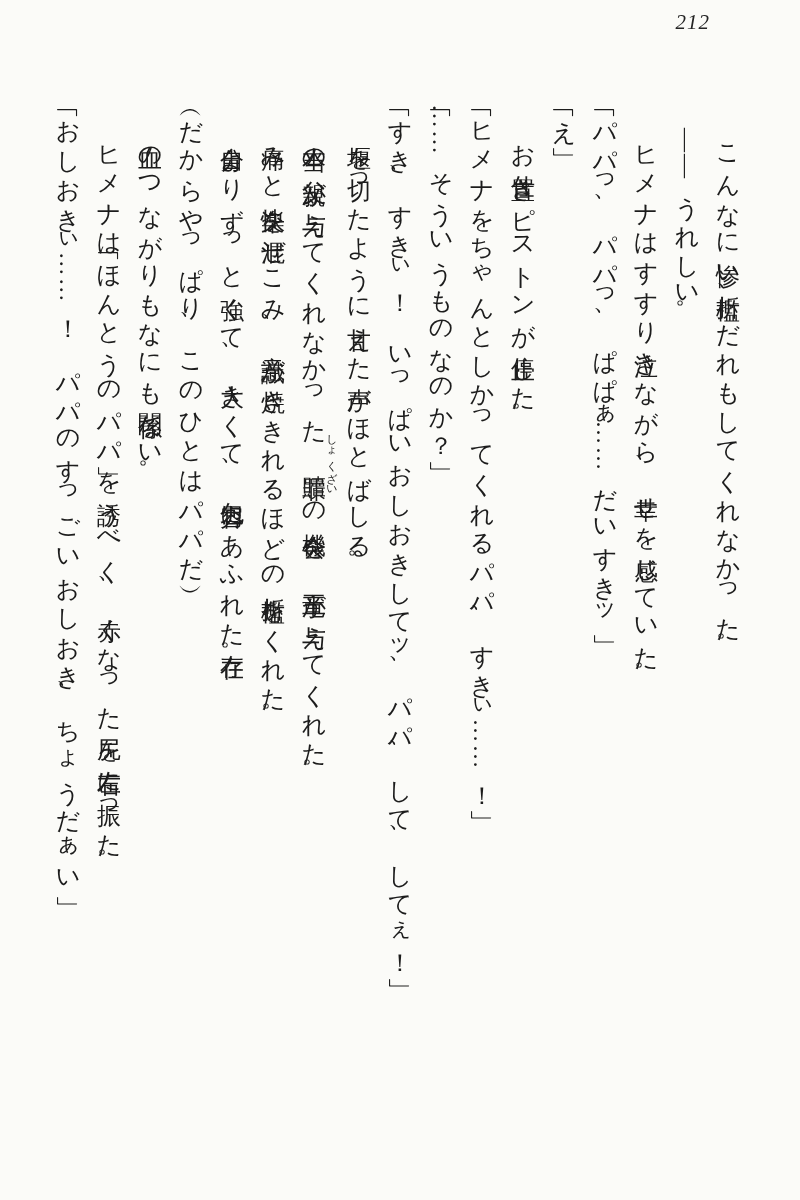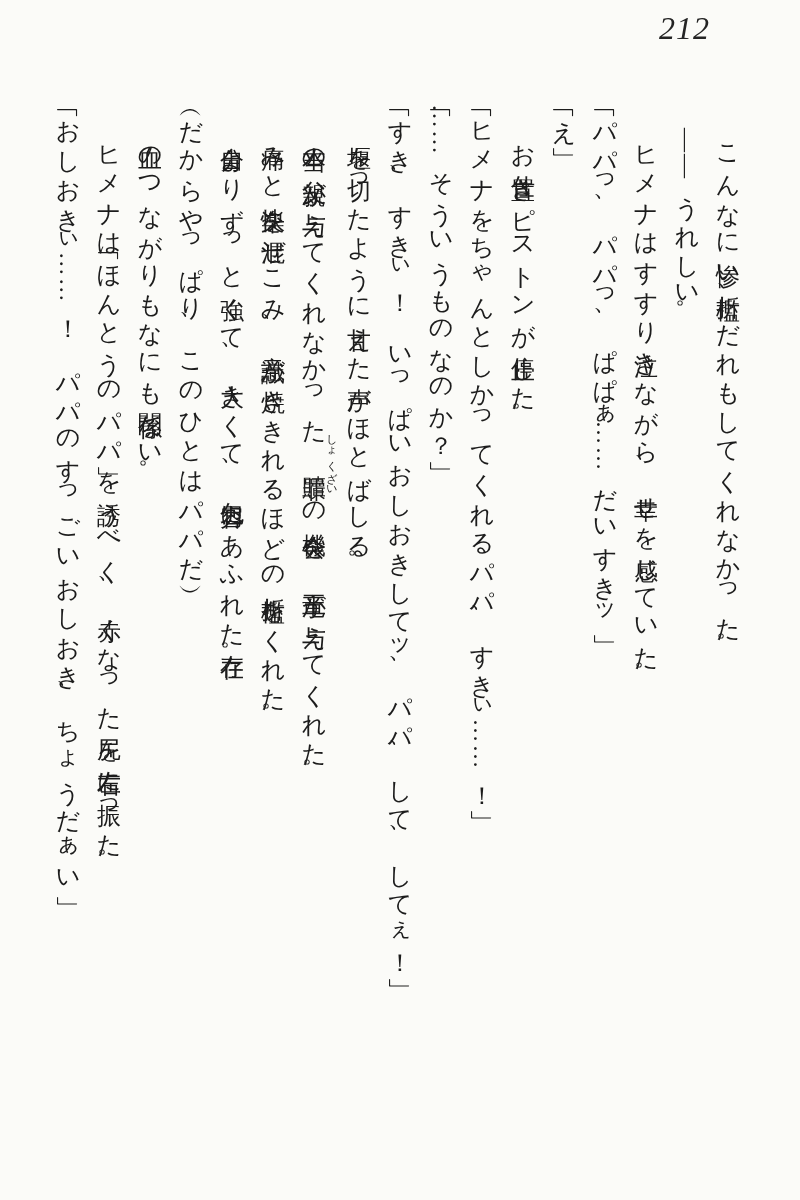--- a/index.html
+++ b/index.html
@@ -17,21 +17,21 @@
   }
   .page {
     position: absolute;
     inset: 0;
     background: #fbfbf8;
   }
   .page-number {
     position: absolute;
     top: 10px;
     right: 90px;
-    font-size: 32px;
+    font-size: 21px;
     font-style: italic;
     letter-spacing: 1px;
     color: #242424;
   }
   .text-block {
     position: absolute;
     top: 102px;
     right: 52px;
     height: 1045px;
     writing-mode: vertical-rl;

